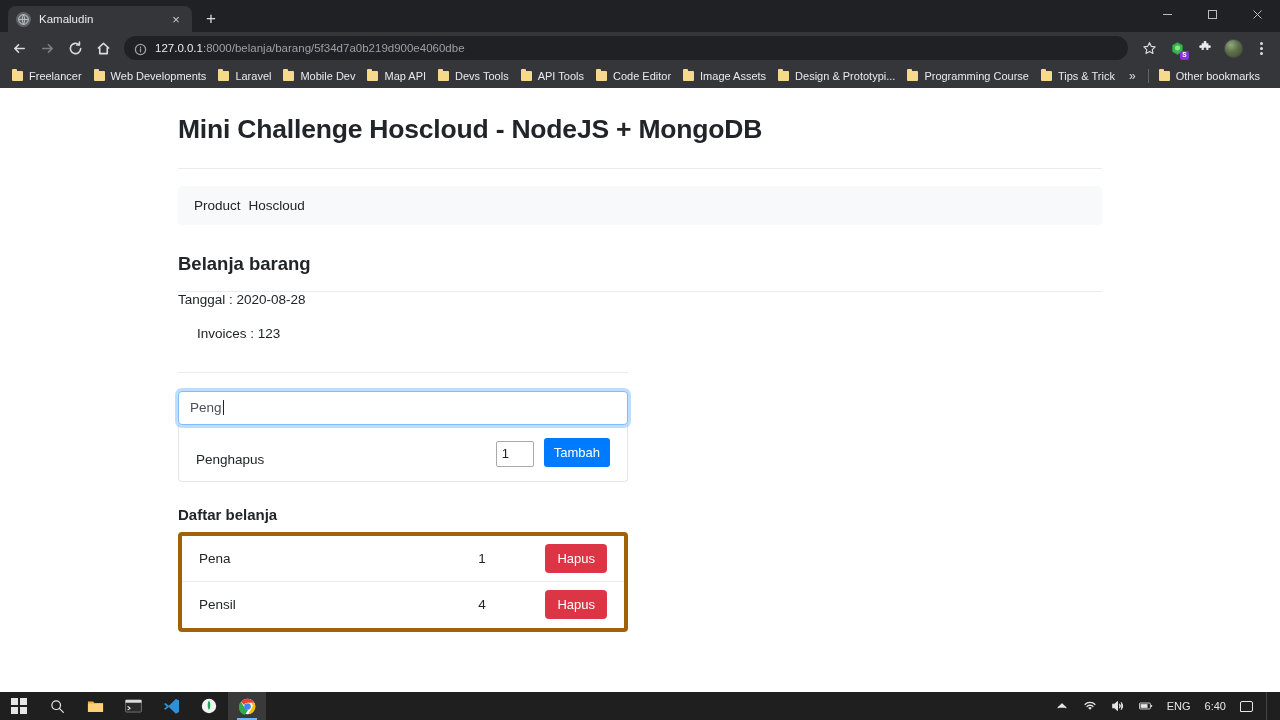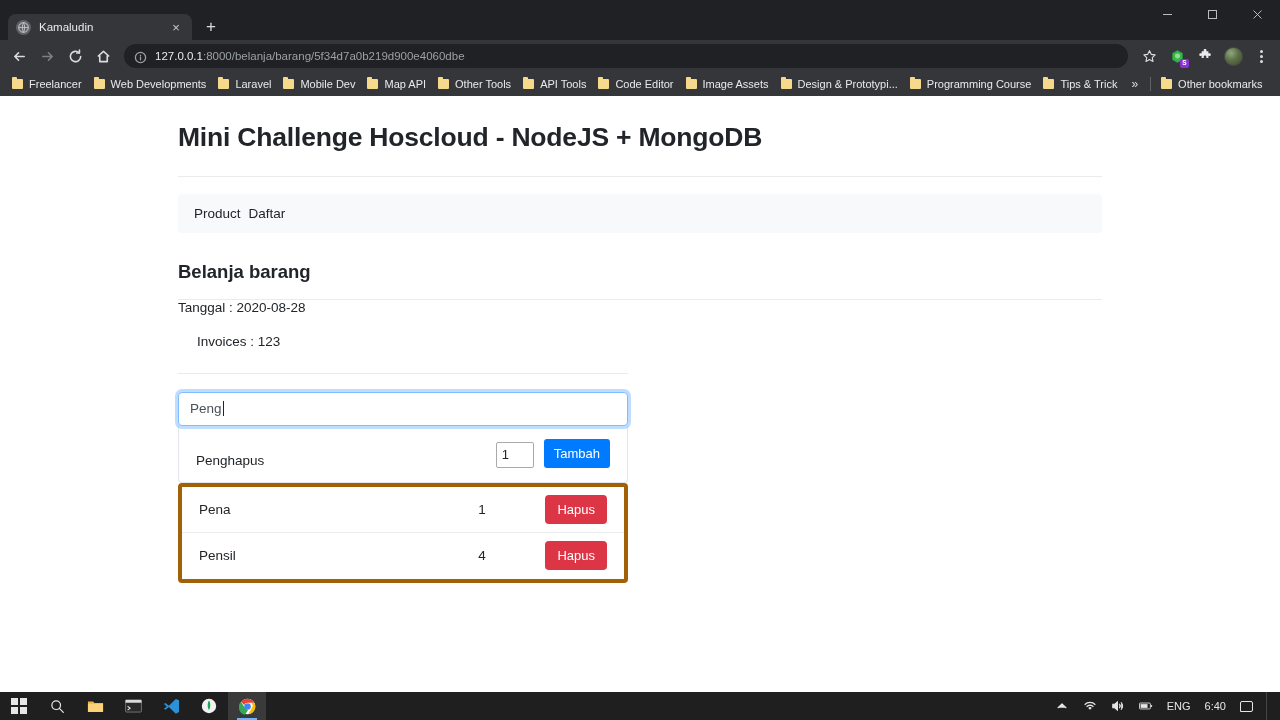--- a/index.html
+++ b/index.html
@@ -7,21 +7,21 @@
     width: 1280px; height: 720px;
     overflow: hidden;
     font-family: "Liberation Sans", sans-serif;
     background: #ffffff;
   }
 
   
   .browser { width: 1280px; height: 692px; background: #202124; position: relative; }
 
   .titlebar {
-    height: 40px; background: #202124;
+    height: 32px; background: #202124;
     display: flex; align-items: flex-end; position: relative;
   }
   .tab {
     margin-left: 8px; height: 26px; width: 184px;
     background: #35363a; border-radius: 8px 8px 0 0;
     display: flex; align-items: center; padding: 0 8px; gap: 8px;
     position: relative;
   }
   .tab-favicon {
     width: 15px; height: 15px; border-radius: 50%;
@@ -145,21 +145,21 @@
 
   h2.section-title {
     font-size: 18.5px; font-weight: 600; color: #212529;
     margin-top: 28px; padding-bottom: 16px;
     border-bottom: 1px solid #e9ecef;
   }
 
   .meta-line { font-size: 13.5px; color: #212529; }
   .meta-line.second { margin-top: 19px; margin-left: 19px; }
 
-  .form-zone { width: 450px; margin-top: 24px; padding-top: 0; border-top: 1px solid #e9ecef; }
+  .form-zone { width: 450px; margin-top: 31px; padding-top: 0; border-top: 1px solid #e9ecef; }
 
   .search-wrap { margin-top: 18px; position: relative; }
   .search-input {
     width: 450px; height: 34px;
     border: 1px solid #80bdff; border-radius: 4px;
     padding: 0 11px; font-size: 13.5px; color: #495057;
     font-family: "Liberation Sans", sans-serif;
     outline: none; box-shadow: 0 0 0 3px rgba(0,123,255,.25);
     background: #fff;
     display: flex; align-items: center;
@@ -361,21 +361,21 @@
     <div class="bm">
         <span class="bm-folder"></span>
         <span class="bm-label">Mobile Dev</span>
       </div>
     <div class="bm">
         <span class="bm-folder"></span>
         <span class="bm-label">Map API</span>
       </div>
     <div class="bm">
         <span class="bm-folder"></span>
-        <span class="bm-label">Other Tools</span>
+        <span class="bm-label">Devs Tools</span>
       </div>
     <div class="bm">
         <span class="bm-folder"></span>
         <span class="bm-label">API Tools</span>
       </div>
     <div class="bm">
         <span class="bm-folder"></span>
         <span class="bm-label">Code Editor</span>
       </div>
     <div class="bm">
@@ -402,21 +402,21 @@
       </div>
   </div>
 
   <div class="viewport">
     <div class="container">
 
       <h1 class="page-title">Mini Challenge Hoscloud - NodeJS + MongoDB</h1>
 
       <div class="breadcrumb">
         <span class="crumb link">Product</span>
-        <span class="crumb">Daftar</span>
+        <span class="crumb">Hoscloud</span>
       </div>
 
       <h2 class="section-title">Belanja barang</h2>
 
       <div class="meta-line">Tanggal : 2020-08-28</div>
       <div class="meta-line second">Invoices : 123</div>
 
       <div class="form-zone">
         <div class="search-wrap">
           <div class="search-input">
@@ -426,20 +426,21 @@
         </div>
 
         <div class="suggestion-box">
           <div class="suggestion-row">
             <span class="suggestion-name">Penghapus</span>
             <input class="qty-input" type="text" value="1" style="">
             <button class="btn btn-primary">Tambah</button>
           </div>
         </div>
 
+        <h3 class="list-title">Daftar belanja</h3>
 
         <div class="list-group">
           <div class="list-row">
             <span class="list-name">Pena</span>
             <span class="list-qty">1</span>
             <span class="list-action">
               <button class="btn btn-danger">Hapus</button>
             </span>
           </div>
           <div class="list-row">

